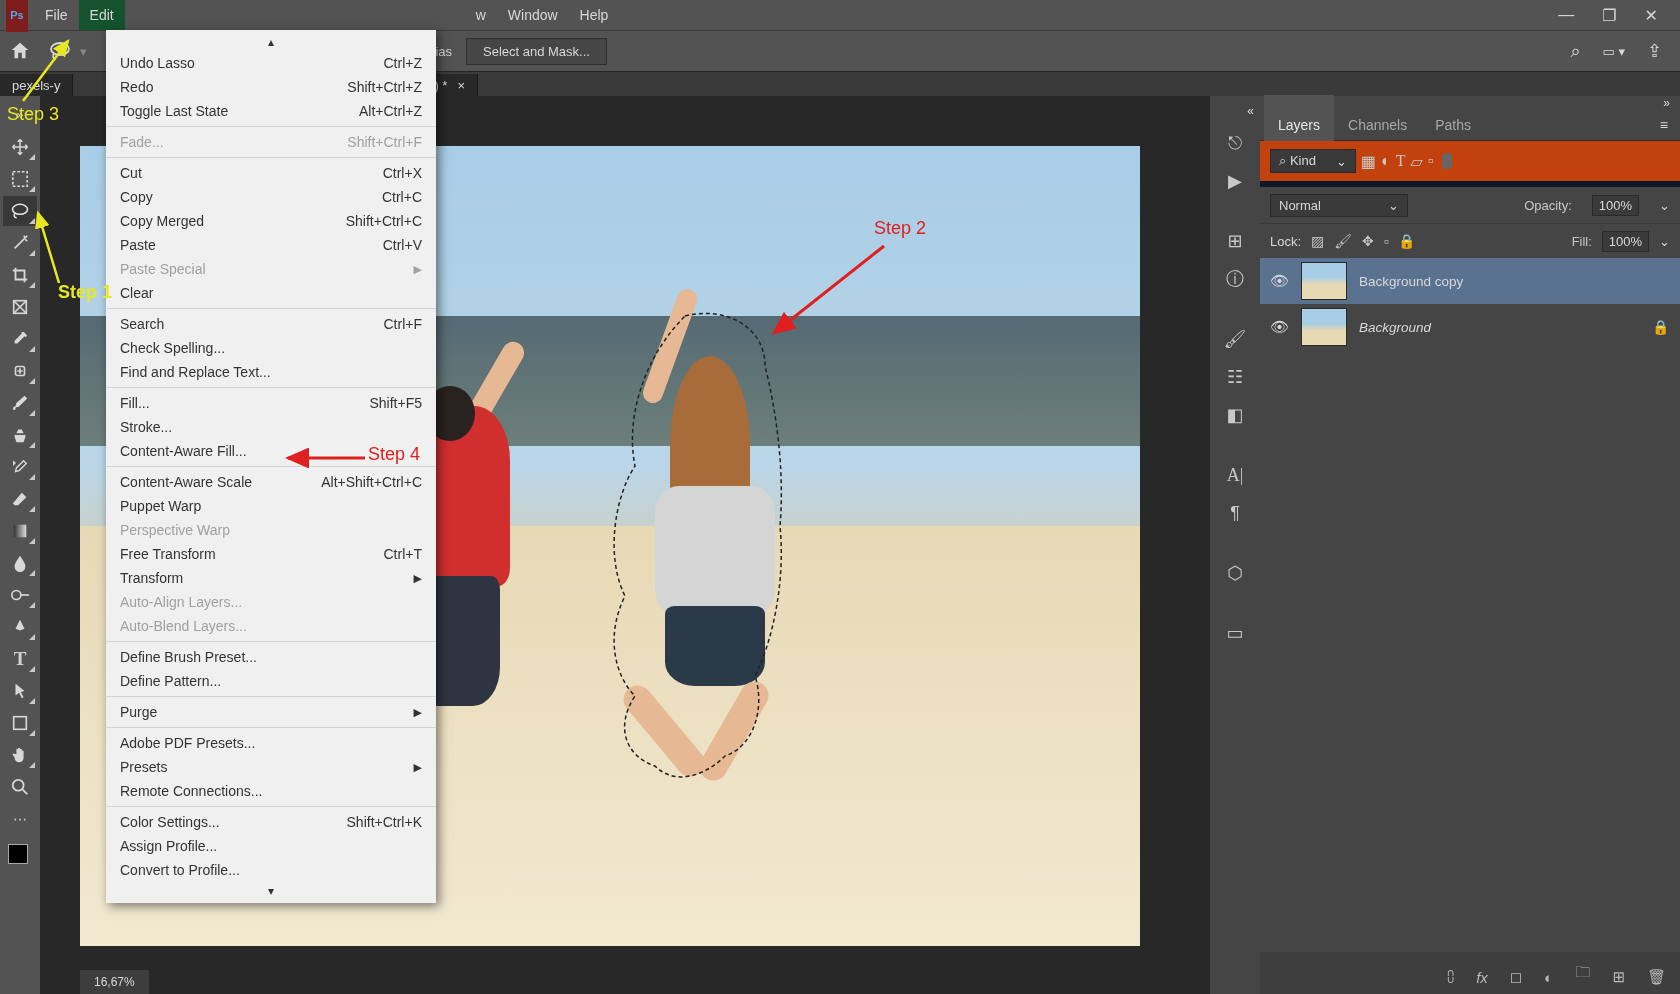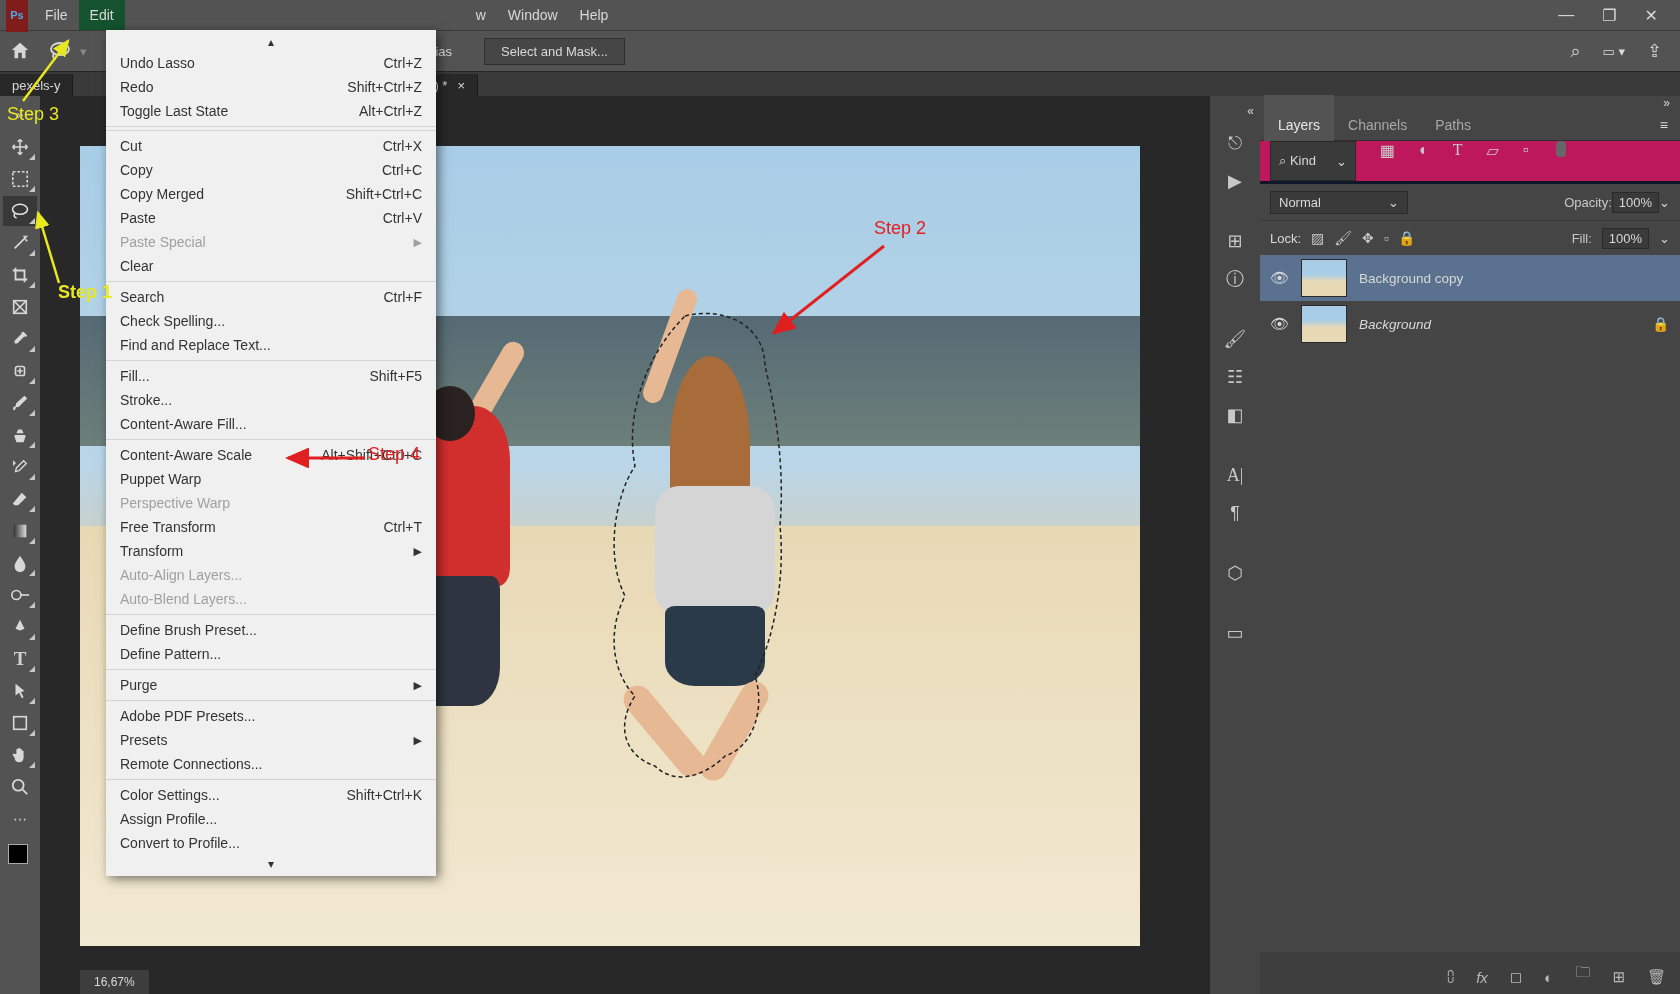--- a/index.html
+++ b/index.html
@@ -4,21 +4,21 @@
 <style>
 html,body{margin:0;padding:0;width:1680px;height:994px;background:#323232;font-family:"Segoe UI",Tahoma,sans-serif;font-size:13px;color:#d8d8d8;overflow:hidden;user-select:none}
 .menubar{height:30px;background:#535353;display:flex;align-items:center;position:relative;z-index:5}
 .ps-logo{width:22px;height:34px;background:#7f1d1d;color:#4da8e8;font-weight:bold;font-size:11px;display:flex;align-items:center;justify-content:center;margin:0 6px}
 .menubar-item{padding:0 11px;height:30px;display:flex;align-items:center;cursor:default;font-size:14px}
 .menubar-item.active{background:#14532d}
 .win-btns{margin-left:auto;display:flex;gap:28px;padding-right:22px;font-size:16px}
 .optbar{height:40px;background:#535353;border-top:1px solid #3a3a3a;display:flex;align-items:center;font-size:13px}
 .home-btn{width:40px;height:40px;display:flex;align-items:center;justify-content:center;font-size:19px}
 .lasso-ico{width:40px;display:flex;justify-content:center}
-.mask-btn{background:#464646;border:1px solid #2e2e2e;padding:5px 16px;margin-left:32px;font-size:13px}
+.mask-btn{background:#464646;border:1px solid #2e2e2e;padding:5px 16px;margin-left:14px;font-size:13px}
 .tabbar{height:26px;background:#3a3a3a;display:flex;align-items:center;border-top:1px solid #252525}
 .tab{background:#282828;padding:4px 12px;font-size:13px;display:flex;align-items:flex-end;gap:10px;border-right:1px solid #1a1a1a}
 .tab .x{font-size:13px}
 .workspace{position:absolute;top:96px;bottom:0;left:0;right:0;display:flex}
 .toolbar{width:40px;background:#535353;display:flex;flex-direction:column;align-items:center;padding-top:4px;gap:2px}
 .tool{width:34px;height:30px;display:flex;align-items:center;justify-content:center;color:#d0d0d0;font-size:17px;position:relative}
 .tool.sel{background:#383838}
 .tool.exp::after{content:"";position:absolute;right:2px;bottom:2px;border:3px solid transparent;border-right-color:#c8c8c8;border-bottom-color:#c8c8c8;width:0;height:0}
 .swatch{margin-top:8px;position:relative;width:24px;height:24px}
 .swatch .fg{width:18px;height:18px;background:#000;border:1px solid #aaa;position:absolute;top:0;left:0}
@@ -45,24 +45,24 @@
 .right-dock{width:50px;background:#454545;display:flex;flex-direction:column;align-items:center;padding-top:8px}
 .right-dock .collapse{align-self:flex-end;margin-right:6px;font-size:12px;margin-bottom:6px}
 .dockico{width:30px;height:30px;display:flex;align-items:center;justify-content:center;font-size:18px;margin:4px 0;color:#c8c8c8}
 .dock-gap{height:22px}
 .panels{width:420px;background:#454545;display:flex;flex-direction:column}
 .panel-expand{height:14px;text-align:right;padding-right:10px;font-size:12px}
 .panel-tabs{height:30px;display:flex;align-items:center;border-bottom:1px solid #2e2e2e;padding-left:4px}
 .ptab{padding:22px 14px;font-size:14px;color:#a8a8a8}
 .ptab.act{background:#535353;color:#e8e8e8}
 .panel-menu{margin-left:auto;padding-right:12px;font-size:14px}
-.filter-row{height:40px;display:flex;padding:0 10px;gap:24px;background:#be185d}
+.filter-row{height:40px;display:flex;align-items:center;padding:0 10px;gap:5px;background:#c2410c}
 .kind-sel{background:#3a3a3a;border:1px solid #2a2a2a;padding:3px 8px;display:flex;align-items:center;gap:20px;font-size:13px}
 .filter-ico{font-size:16px;color:#c8c8c8}
-.blend-row{height:36px;display:flex;align-items:center;padding:0 10px;gap:0;background:#454545;border-top:3px solid #0f172a}
+.blend-row{height:36px;display:flex;align-items:center;padding:0 10px;gap:20px;background:#454545;border-top:6px solid #0f172a}
 .blend-sel{background:#3a3a3a;border:1px solid #2a2a2a;padding:3px 8px;width:120px;display:flex;justify-content:space-between;font-size:13px}
 .small-lbl{font-size:13px;color:#c8c8c8}
 .pct{background:#3a3a3a;border:1px solid #2a2a2a;padding:2px 6px;font-size:13px}
 .lock-row{height:34px;display:flex;align-items:center;padding:0 10px;gap:10px;background:#454545;border-top:1px solid #383838;font-size:13px}
 .lock-ico{font-size:14px;color:#c8c8c8}
 .layer-list{flex:1;background:#454545}
 .layer{height:46px;display:flex;align-items:center;padding:0 10px;gap:12px}
 .layer.sel{background:#5a7290}
 .eye{font-size:15px}
 .thumb{width:44px;height:36px;background:linear-gradient(to bottom,#a8cde6 40%,#e8d9b5 60%);border:1px solid #2a2a2a}
@@ -390,20 +390,24 @@
     </div>
     <div class="mi">
       <span>Redo</span>
       <span>Shift+Ctrl+Z</span>
     </div>
     <div class="mi">
       <span>Toggle Last State</span>
       <span>Alt+Ctrl+Z</span>
     </div>
     <div class="msep"></div>
+    <div class="mi dis">
+      <span>Fade...</span>
+      <span>Shift+Ctrl+F</span>
+    </div>
     <div class="msep"></div>
     <div class="mi">
       <span>Cut</span>
       <span>Ctrl+X</span>
     </div>
     <div class="mi">
       <span>Copy</span>
       <span>Ctrl+C</span>
     </div>
     <div class="mi">

